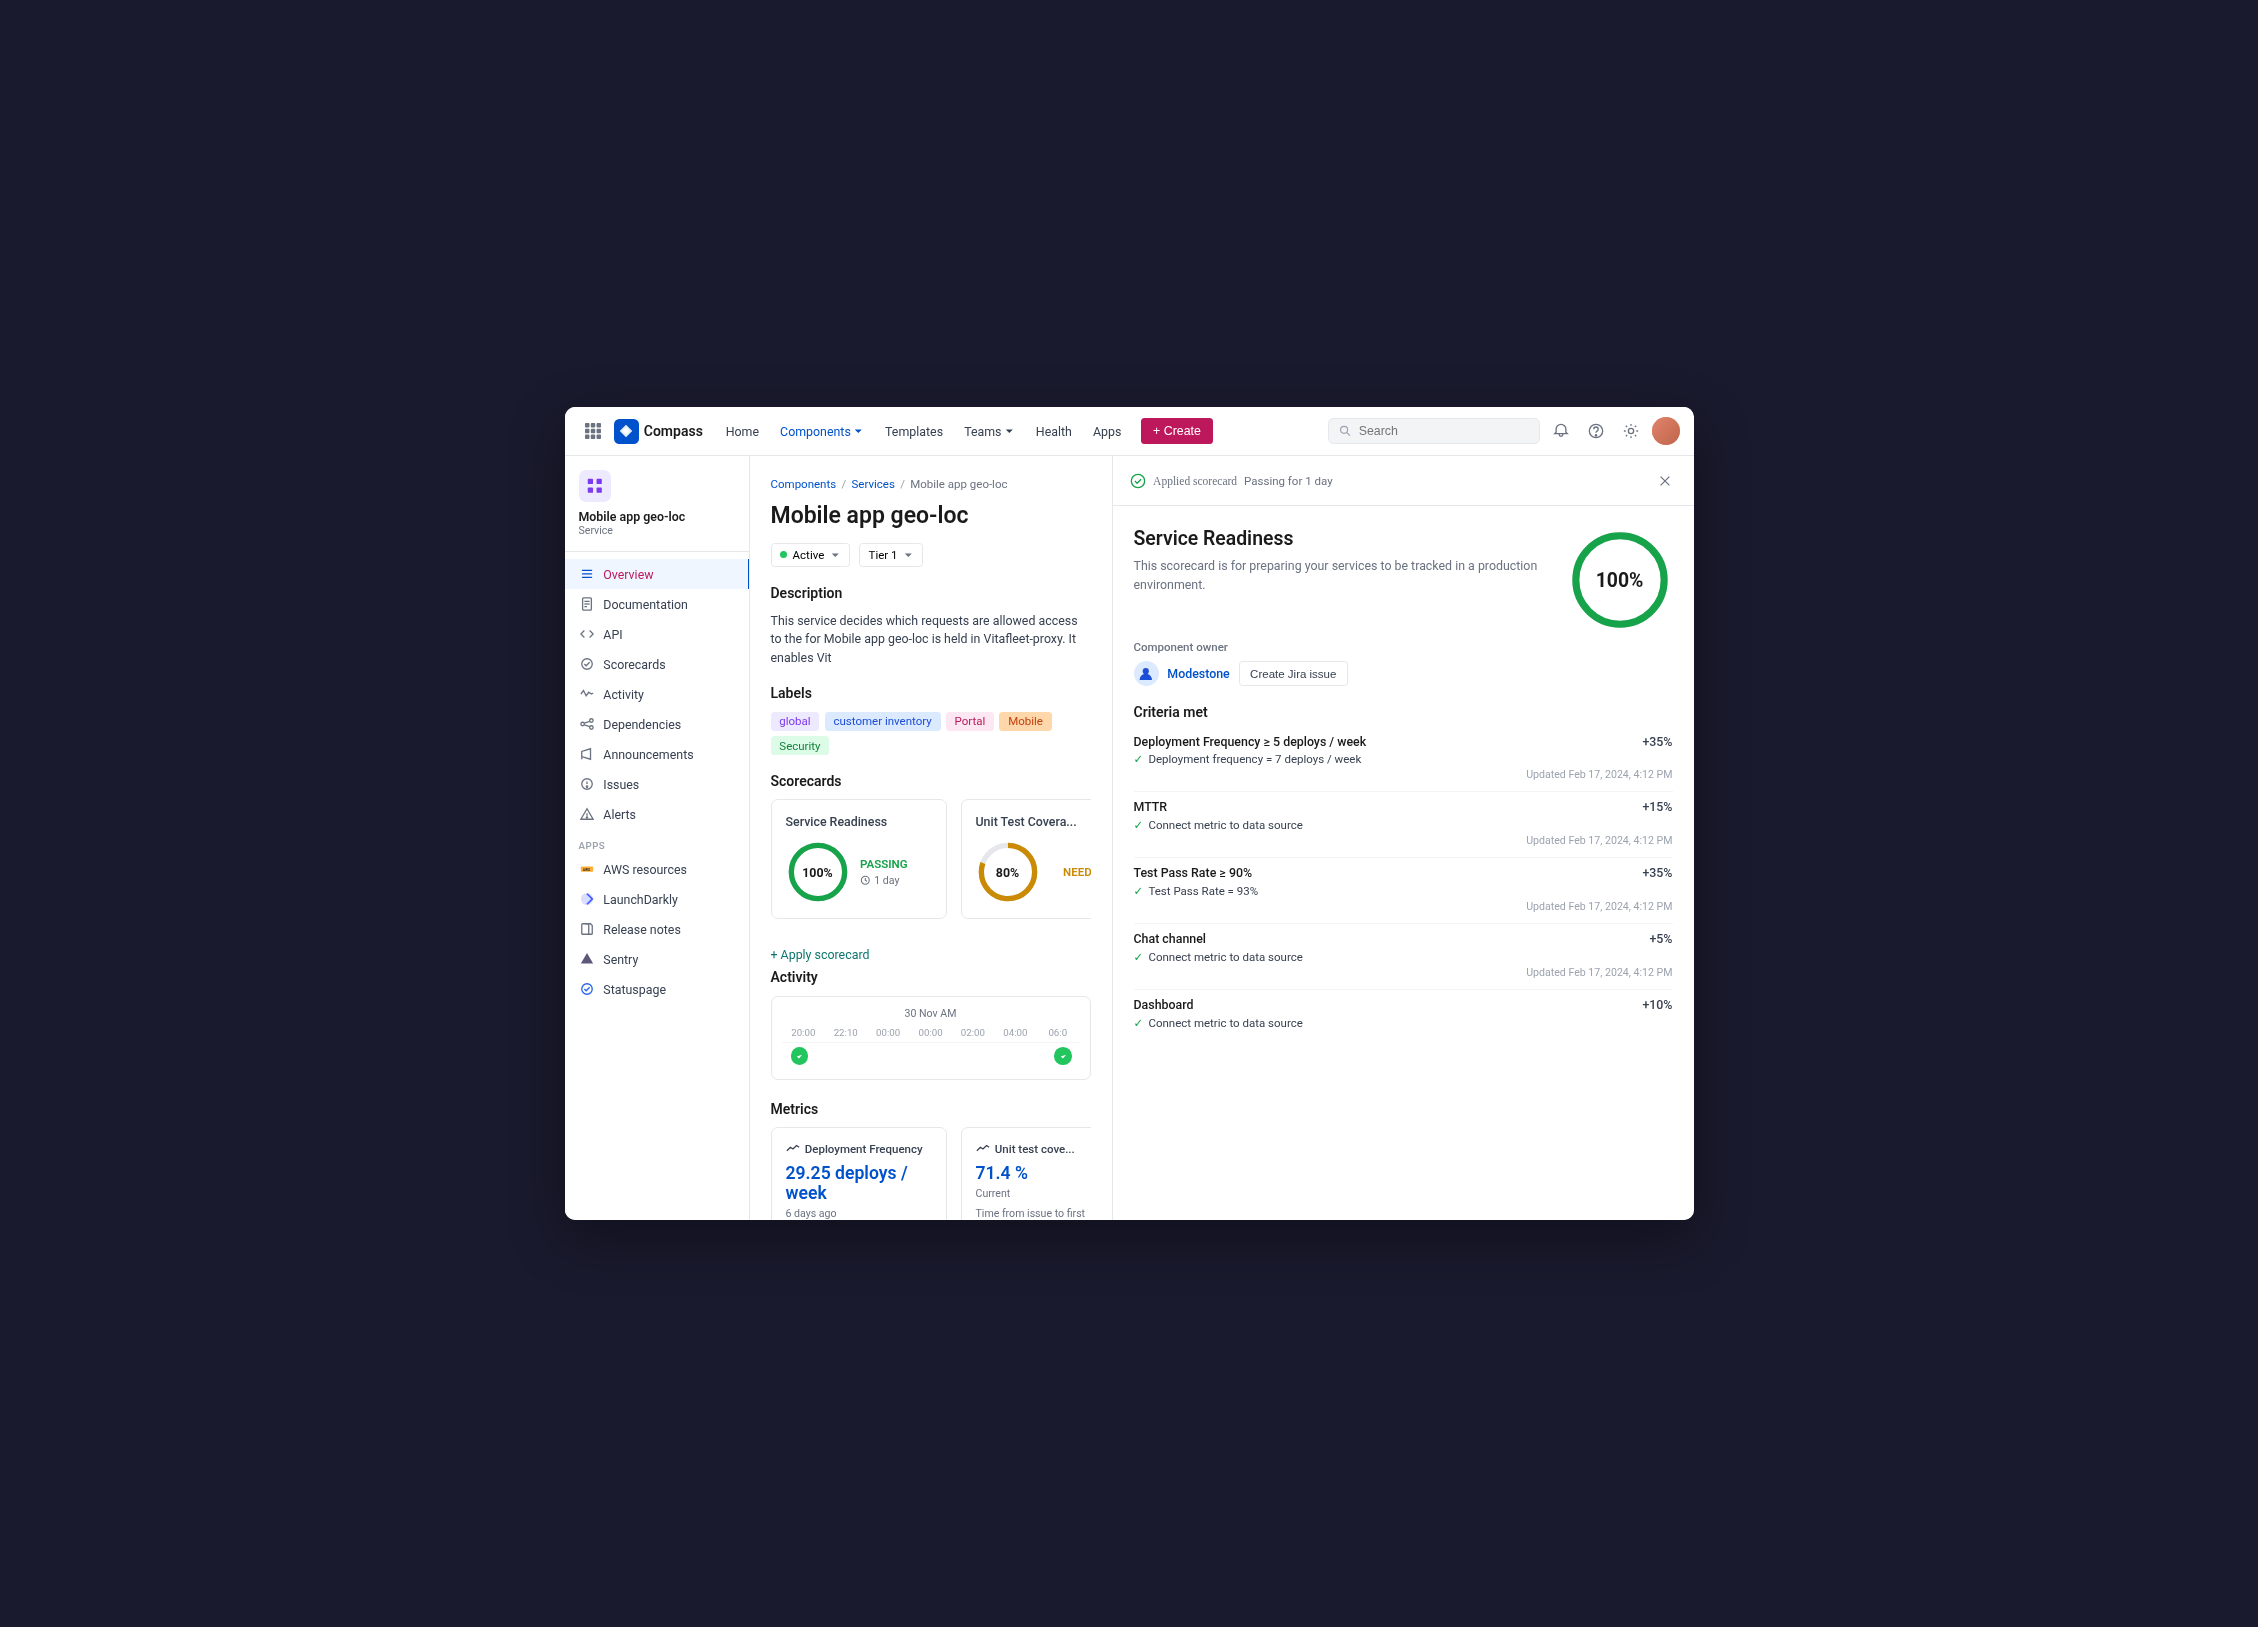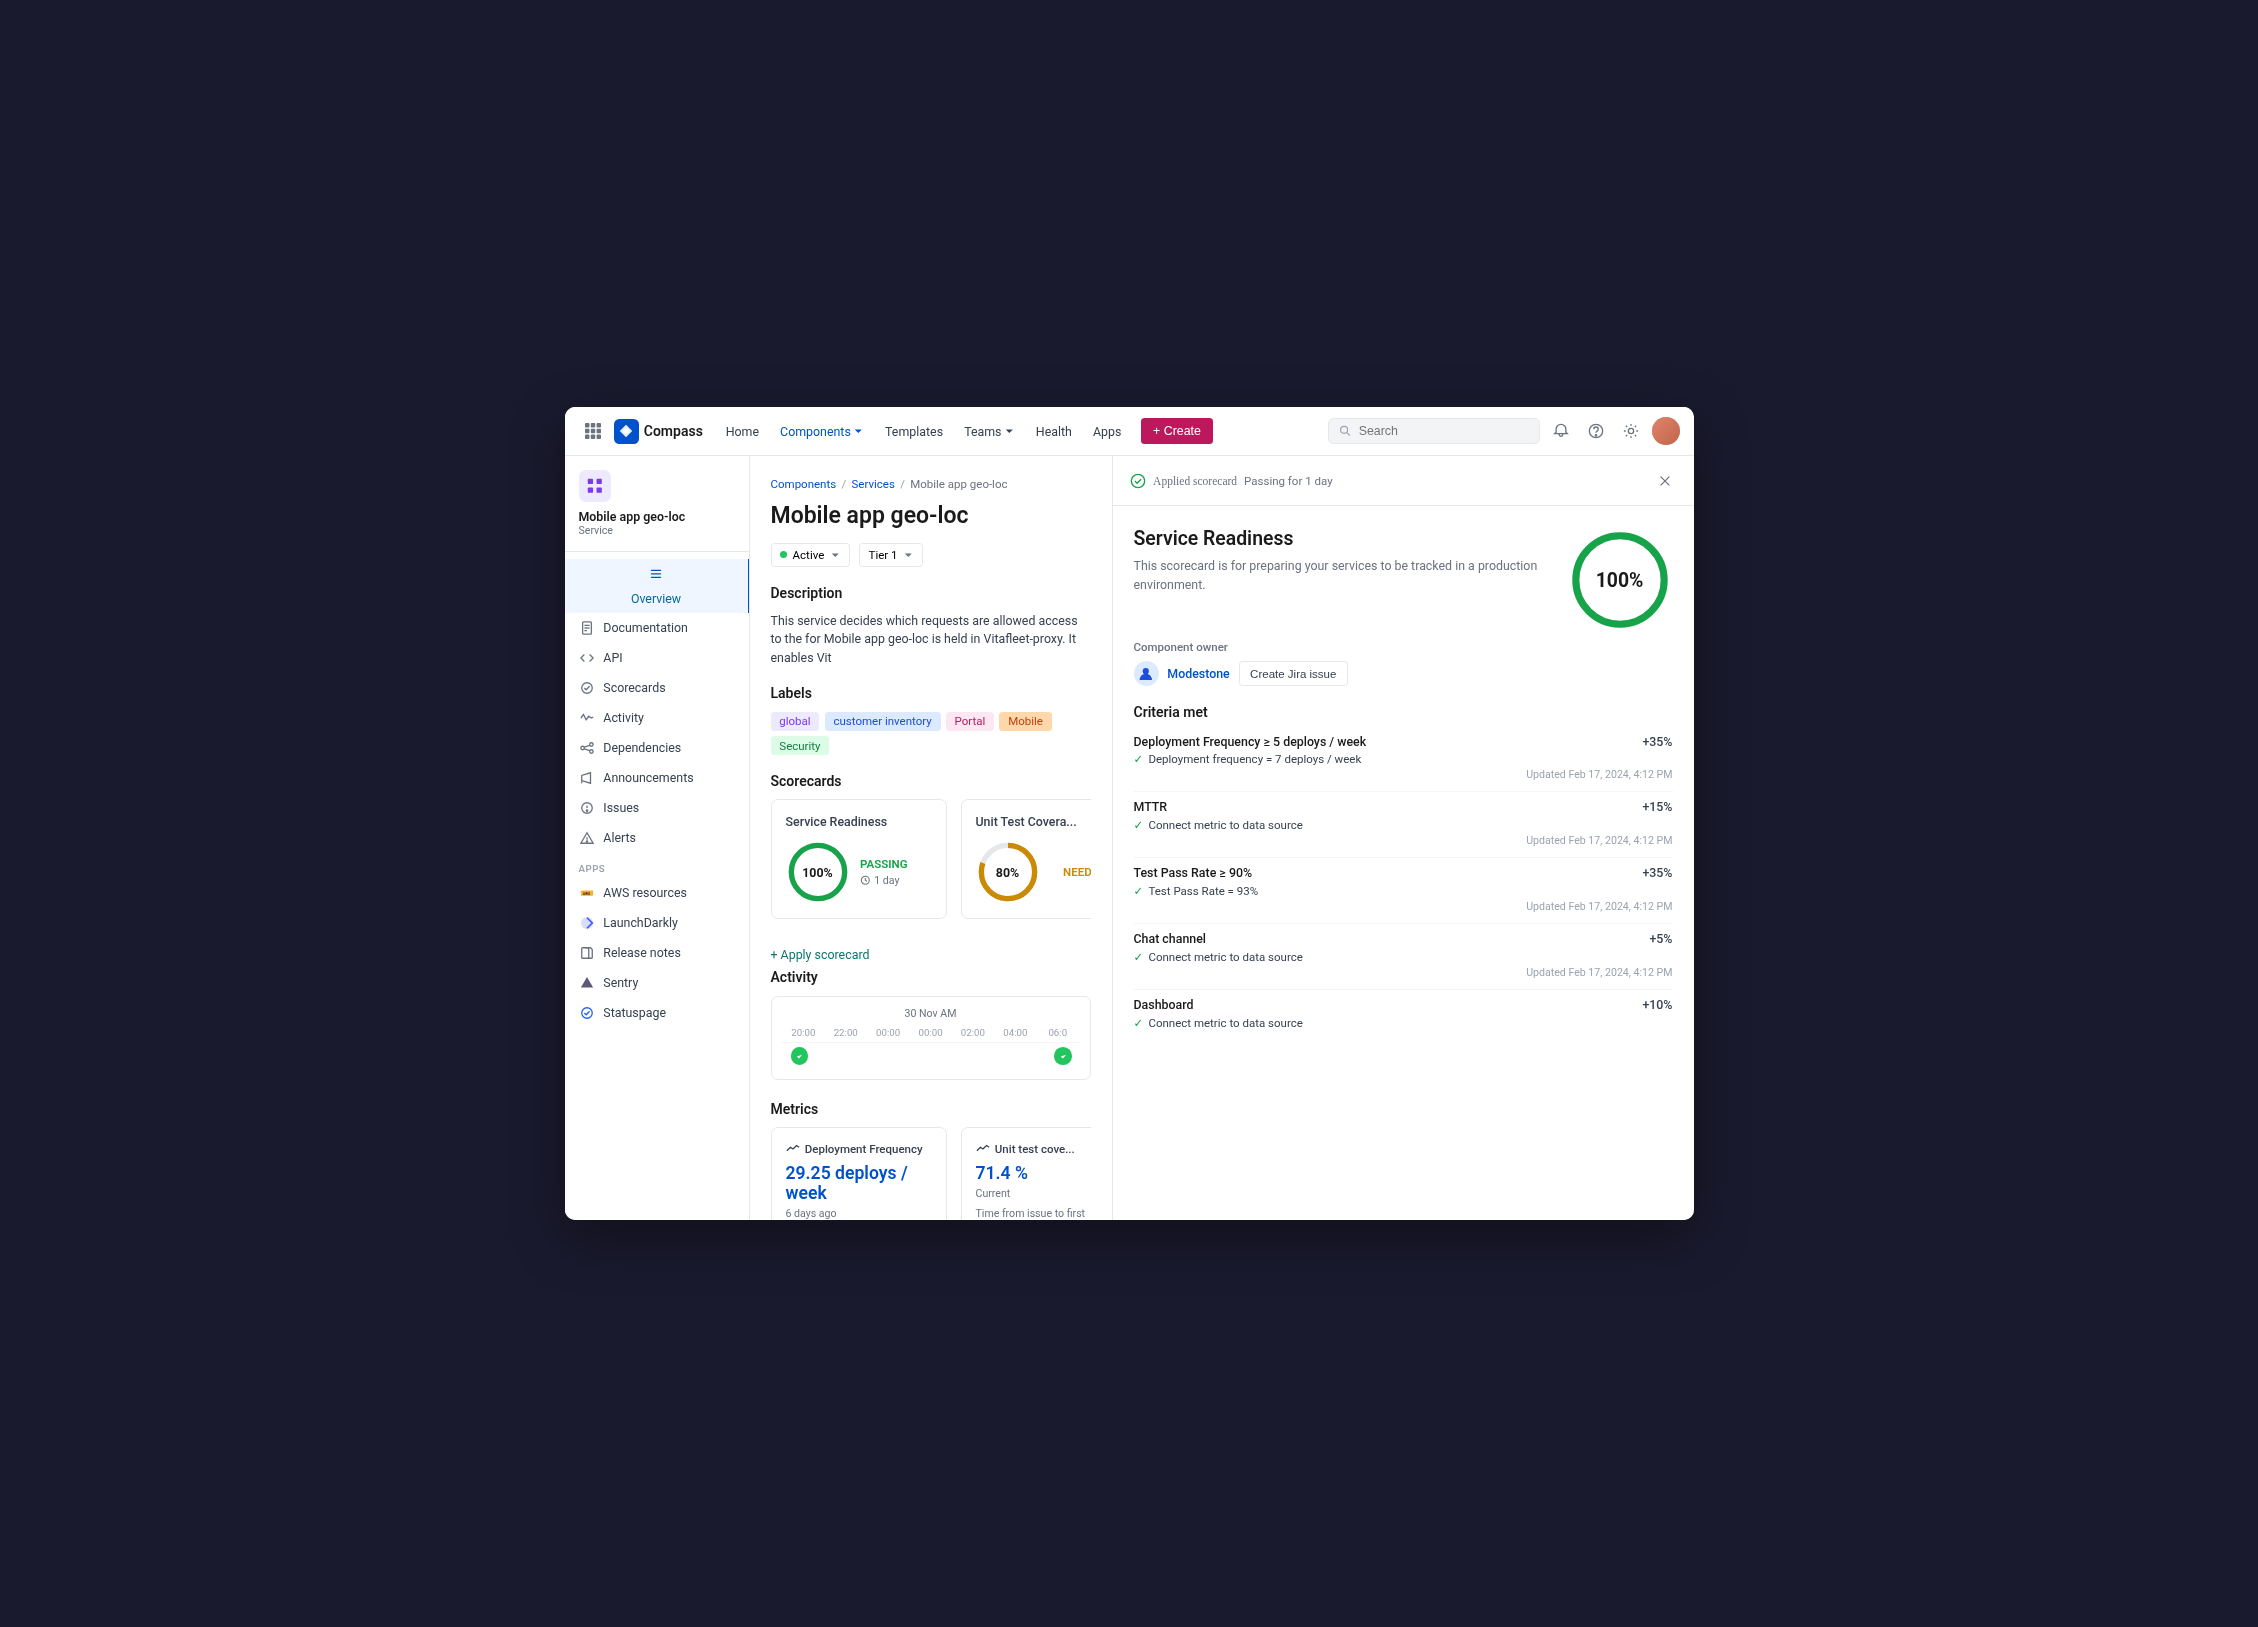--- a/index.html
+++ b/index.html
@@ -29,21 +29,21 @@
     .main-layout { display: flex; flex: 1; overflow: hidden; }
     
     
     .sidebar { width: 185px; border-right: 0.9px solid #e5e7eb; display: flex; flex-direction: column; overflow-y: auto; flex-shrink: 0; background: #fff; }
     .sidebar-header { padding: 14px; border-bottom: 0.9px solid #e5e7eb; }
     .sidebar-service-icon { width: 32px; height: 32px; background: #ede9fe; border-radius: 7px; display: flex; align-items: center; justify-content: center; margin-bottom: 7px; }
     .sidebar-service-name { font-size: 12.4px; font-weight: 600; color: #1a1a1a; }
     .sidebar-service-type { font-size: 10.6px; color: #6b7280; }
     .sidebar-nav { padding: 7px 0; flex: 1; }
     .sidebar-nav-item { display: flex; align-items: center; gap: 8.8px; padding: 7px 14px; font-size: 12.4px; color: #374151; cursor: pointer; border-radius: 0; }
-    .sidebar-nav-item.active { background: #eff6ff; color: #0369a1; border-right: 1.8px solid #0052cc; flex-direction: column; }
+    .sidebar-nav-item.active { background: #eff6ff; color: #be185d; border-right: 1.8px solid #0052cc; }
     .sidebar-nav-item .nav-icon { width: 16px; height: 16px; display: flex; align-items: center; justify-content: center; color: #6b7280; }
     .sidebar-nav-item.active .nav-icon { color: #0052cc; }
     .sidebar-section-label { padding: 10.6px 14px 3.5px; font-size: 9.7px; font-weight: 600; color: #9ca3af; text-transform: uppercase; letter-spacing: 0.05em; }
     
     
     .content-area { flex: 1; overflow-y: auto; padding: 21px; background: #fff; }
     .breadcrumb { display: flex; align-items: center; gap: 5.3px; font-size: 11.5px; color: #6b7280; margin-bottom: 10.6px; }
     .breadcrumb-sep { color: #9ca3af; }
     .breadcrumb a { color: #0052cc; text-decoration: none; }
     .page-title { font-size: 23px; font-weight: 600; color: #1a1a1a; margin-bottom: 14px; }
@@ -438,21 +438,21 @@
       </div>
 
       <div class="activity-section">
         <div class="section-title">Activity</div>
         <div class="activity-chart">
           <div class="activity-chart-header">
             <span>30 Nov AM</span>
           </div>
           <div class="activity-time-row">
             <span class="activity-time-label">20:00</span>
-            <span class="activity-time-label">22:00</span>
+            <span class="activity-time-label">22:10</span>
             <span class="activity-time-label">00:00</span>
             <span class="activity-time-label">00:00</span>
             <span class="activity-time-label">02:00</span>
             <span class="activity-time-label">04:00</span>
             <span class="activity-time-label">06:0</span>
           </div>
           <div style="position:relative;height:26.5px;border-top:0.9px solid #f3f4f6;margin-top:3.5px;">
             <div style="position:absolute;left:8.8px;top:4.4px;width:17.6px;height:17.6px;background:#22c55e;border-radius:50%;display:flex;align-items:center;justify-content:center;">
               <svg width="8.8" height="8.8" viewBox="0 0 10 10" fill="white">
                   <path d="M2 5l2.5 2.5L8 3"></path>

